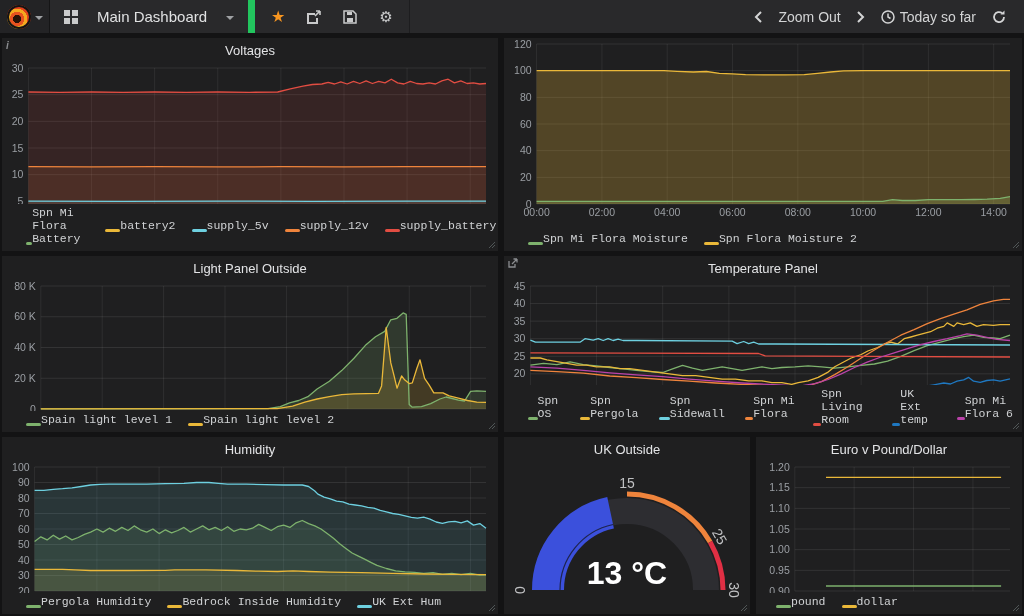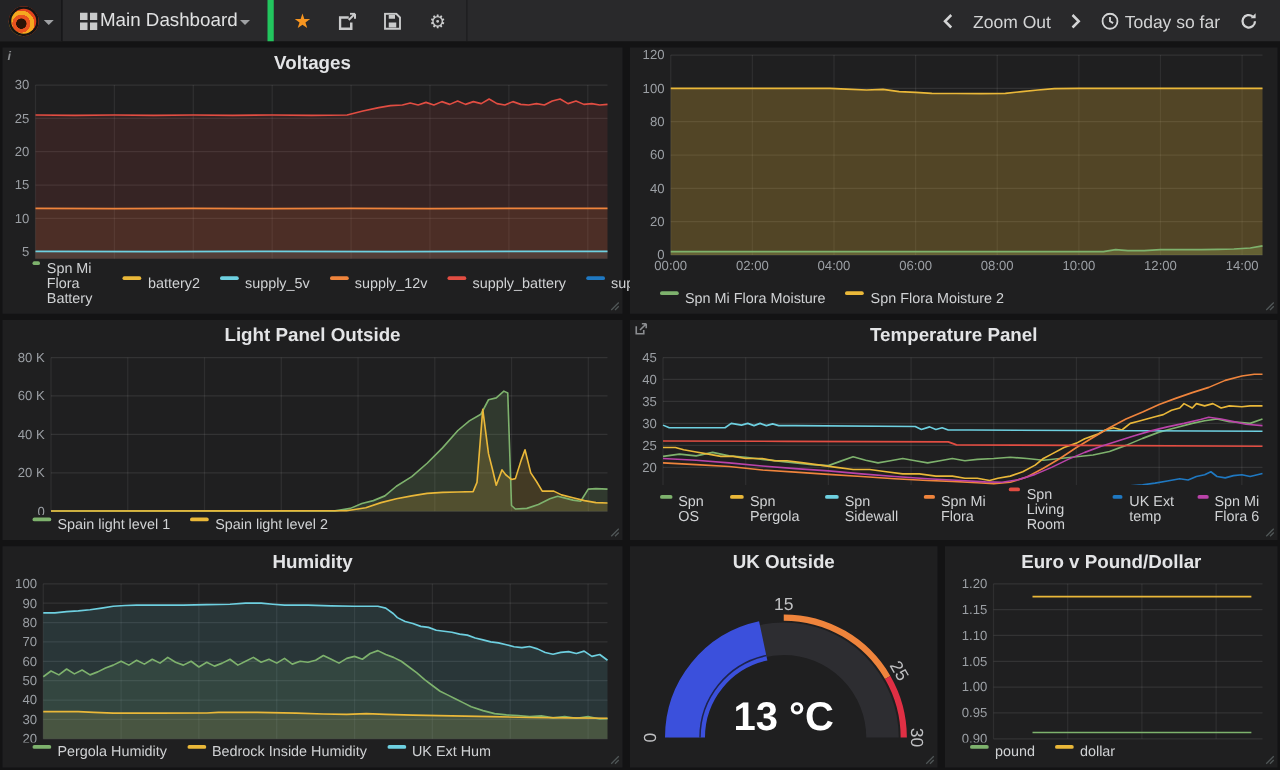--- a/index.html
+++ b/index.html
@@ -7,46 +7,46 @@
     font-family:"Liberation Sans", sans-serif; }
 
   
   .navbar { height:33px; background:#29292b; display:flex; align-items:center; }
   .logo-btn { width:50px; height:33px; display:flex; align-items:center; justify-content:center;
     gap:4px; background:#232325; border-right:1px solid #151516; cursor:pointer; }
   .logo { width:24px; height:24px; border-radius:50%;
     background: radial-gradient(circle at 42% 58%, #2a1206 0 20%, #e8521f 22% 36%, #f5a81f 37% 52%, #e2431c 53% 74%, #93270f 75% 100%);
     box-shadow: inset 0 0 0 2px #141414; }
   .caret { width:0; height:0; border:4px solid transparent; border-top-color:#9fa1a4; margin-top:7px; }
-  .dash-picker { display:flex; align-items:center; gap:2px; padding:8px 14px; height:100%;
-    cursor:pointer; border-right:5px solid #22c55e; }
+  .dash-picker { display:flex; align-items:center; gap:19px; padding:8px 14px; height:100%;
+    cursor:pointer; border-right:7px solid #22c55e; }
   .dash-title { color:#e0e1e2; font-size:15px; }
   .nav-icons { display:flex; align-items:center; gap:6px; padding:0 8px; height:100%;
     border-right:1px solid #1d1d1f; }
   .nav-btn { width:30px; height:24px; display:flex; align-items:center; justify-content:center;
     cursor:pointer; border-radius:2px; color:#c9cacb; font-size:15px; }
   .nav-btn.star { color:#f79520; font-size:16px; }
   .nav-right { margin-left:auto; display:flex; align-items:center; color:#d3d4d5;
     font-size:14px; padding-right:12px; gap:4px; }
   .nav-right .txt-btn { padding:0 6px; cursor:pointer; }
   .nav-right .ico-btn { padding:0 6px; cursor:pointer; display:flex; align-items:center; gap:5px; }
 
   
   .dash { padding:5px 2px 2px 2px; }
   .row { display:flex; gap:6px; margin-bottom:5px; }
   .row1 { height:213px; } .row2 { height:176px; } .row3 { height:177px; margin-bottom:4px; }
   .panel { background:#1f1f20; position:relative; display:flex; flex-direction:column; }
   .w-left { width:496px; flex:none; } .w-right { flex:1; } .w-gauge { width:246px; flex:none; }
   .panel-header { height:24px; flex:none; display:flex; align-items:center; justify-content:center;
     cursor:pointer; }
-  .panel-title { color:#e3e4e6; font-size:15px; font-weight:bold;text-align:right; }
+  .panel-title { color:#e3e4e6; font-size:13px; font-weight:normal;text-align:right; }
   .panel-body { flex:1; position:relative; margin:0 4px; overflow:hidden; }
   .panel-legend { flex:none; display:flex; align-items:center; gap:16px; padding:2px 6px 6px 24px;
     color:#d0d2d4; font-size:11.5px; }
-  .legend-item { display:flex; align-items:flex-start; gap:5px; cursor:pointer; }
+  .legend-item { display:flex; align-items:flex-end; cursor:pointer;font-family:Liberation Mono, monospace; }
   .legend-swatch { width:15px; height:3px; border-radius:2px; display:inline-block; }
   .corner-icon { position:absolute; top:2px; left:4px; color:#8b8d90; font-size:10px;
     font-style:italic; font-weight:bold; z-index:2; cursor:pointer; }
   .resize-handle { position:absolute; right:2px; bottom:2px; opacity:.4; cursor:nwse-resize; }
   svg text { font-family:"Liberation Sans", sans-serif; }
 </style>
 </head>
 <body>
 
 <div class="navbar">

